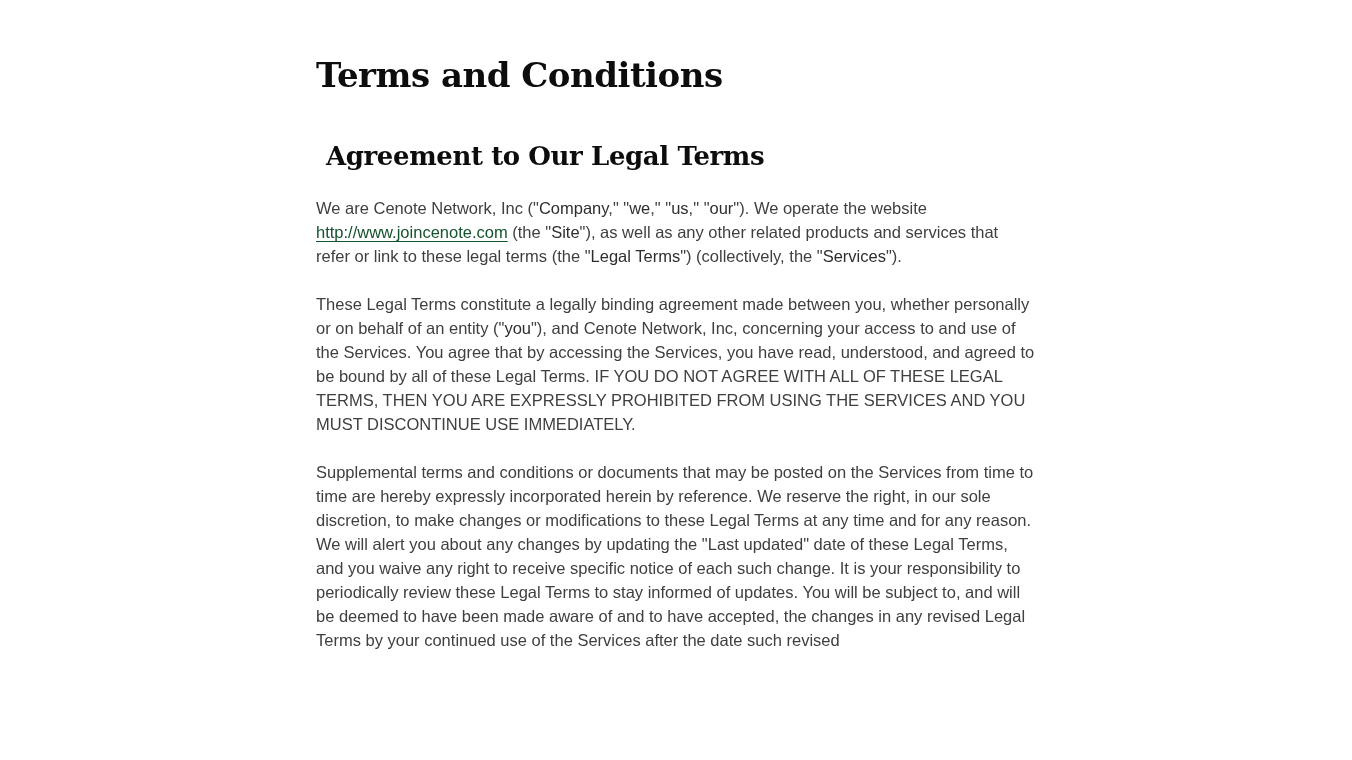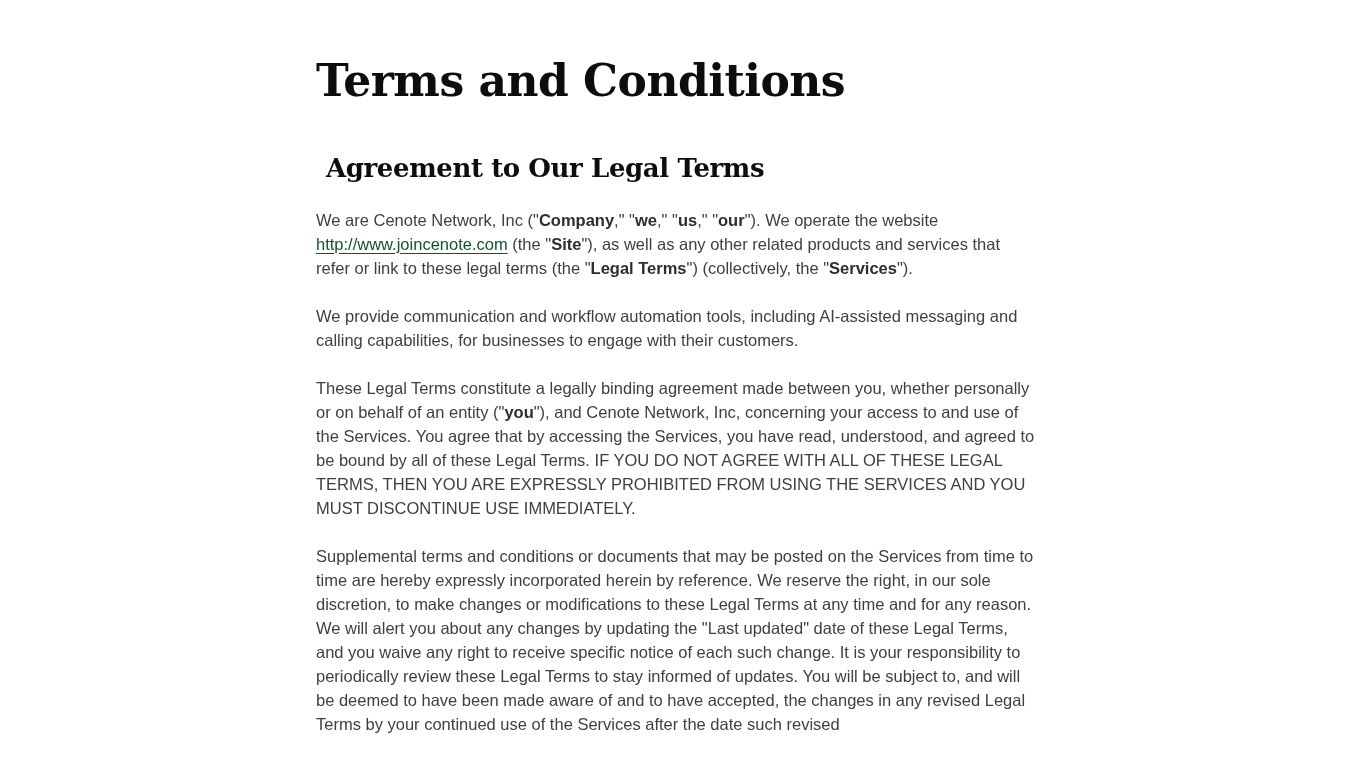--- a/index.html
+++ b/index.html
@@ -13,21 +13,21 @@
   .page {
     width: 720px;
     margin: 0 auto;
     padding-top: 56px;
     font-family: "Liberation Sans", sans-serif;
     color: #3f3f3f;
   }
   .doc-title {
     font-family: "DejaVu Serif", serif;
     font-weight: 700;
-    font-size: 44px;
+    font-size: 34px;
     letter-spacing: -0.5px;
     color: #0d0d0d;
     margin: 0;
     line-height: 1.15;
   }
   .last-updated {
     margin-top: 38px;
     font-size: 15px;
     color: #747b8a;
     line-height: 1.3;
@@ -41,36 +41,35 @@
     margin: 46px 0 0 10px;
     line-height: 1.2;
   }
   .paragraphs p {
     font-size: 16.5px;
     line-height: 24px;
     color: #3f3f3f;
     margin: 24px 0 0 0;
   }
   .paragraphs p strong {
-    font-weight: 700;
+    font-weight: 400;
     color: #2e2e2e;
   }
   .paragraphs p a {
     color: #14532d;
     text-underline-offset: 3px;
   }
 </style>
 </head>
 <body>
 
 <div class="page">
   <h1 class="doc-title">Terms and Conditions</h1>
 
 
   <h2 class="section-heading">Agreement to Our Legal Terms</h2>
 
   <div class="paragraphs">
       <p><span>We are Cenote Network, Inc ("</span><strong>Company</strong><span>," "</span><strong>we</strong><span>," "</span><strong>us</strong><span>," "</span><strong>our</strong><span>"). We operate the website </span><a href="#">http://www.joincenote.com</a><span> (the "</span><strong>Site</strong><span>"), as well as any other related products and services that refer or link to these legal terms (the "</span><strong>Legal Terms</strong><span>") (collectively, the "</span><strong>Services</strong><span>").</span></p>
-      <p><span>We provide communication and workflow automation tools, including AI-assisted messaging and calling capabilities, for businesses to engage with their customers.</span></p>
       <p><span>These Legal Terms constitute a legally binding agreement made between you, whether personally or on behalf of an entity ("</span><strong>you</strong><span>"), and Cenote Network, Inc, concerning your access to and use of the Services. You agree that by accessing the Services, you have read, understood, and agreed to be bound by all of these Legal Terms. IF YOU DO NOT AGREE WITH ALL OF THESE LEGAL TERMS, THEN YOU ARE EXPRESSLY PROHIBITED FROM USING THE SERVICES AND YOU MUST DISCONTINUE USE IMMEDIATELY.</span></p>
       <p><span>Supplemental terms and conditions or documents that may be posted on the Services from time to time are hereby expressly incorporated herein by reference. We reserve the right, in our sole discretion, to make changes or modifications to these Legal Terms at any time and for any reason. We will alert you about any changes by updating the "Last updated" date of these Legal Terms, and you waive any right to receive specific notice of each such change. It is your responsibility to periodically review these Legal Terms to stay informed of updates. You will be subject to, and will be deemed to have been made aware of and to have accepted, the changes in any revised Legal Terms by your continued use of the Services after the date such revised</span></p>
     </div>
 </div>
 
 </body></html>

